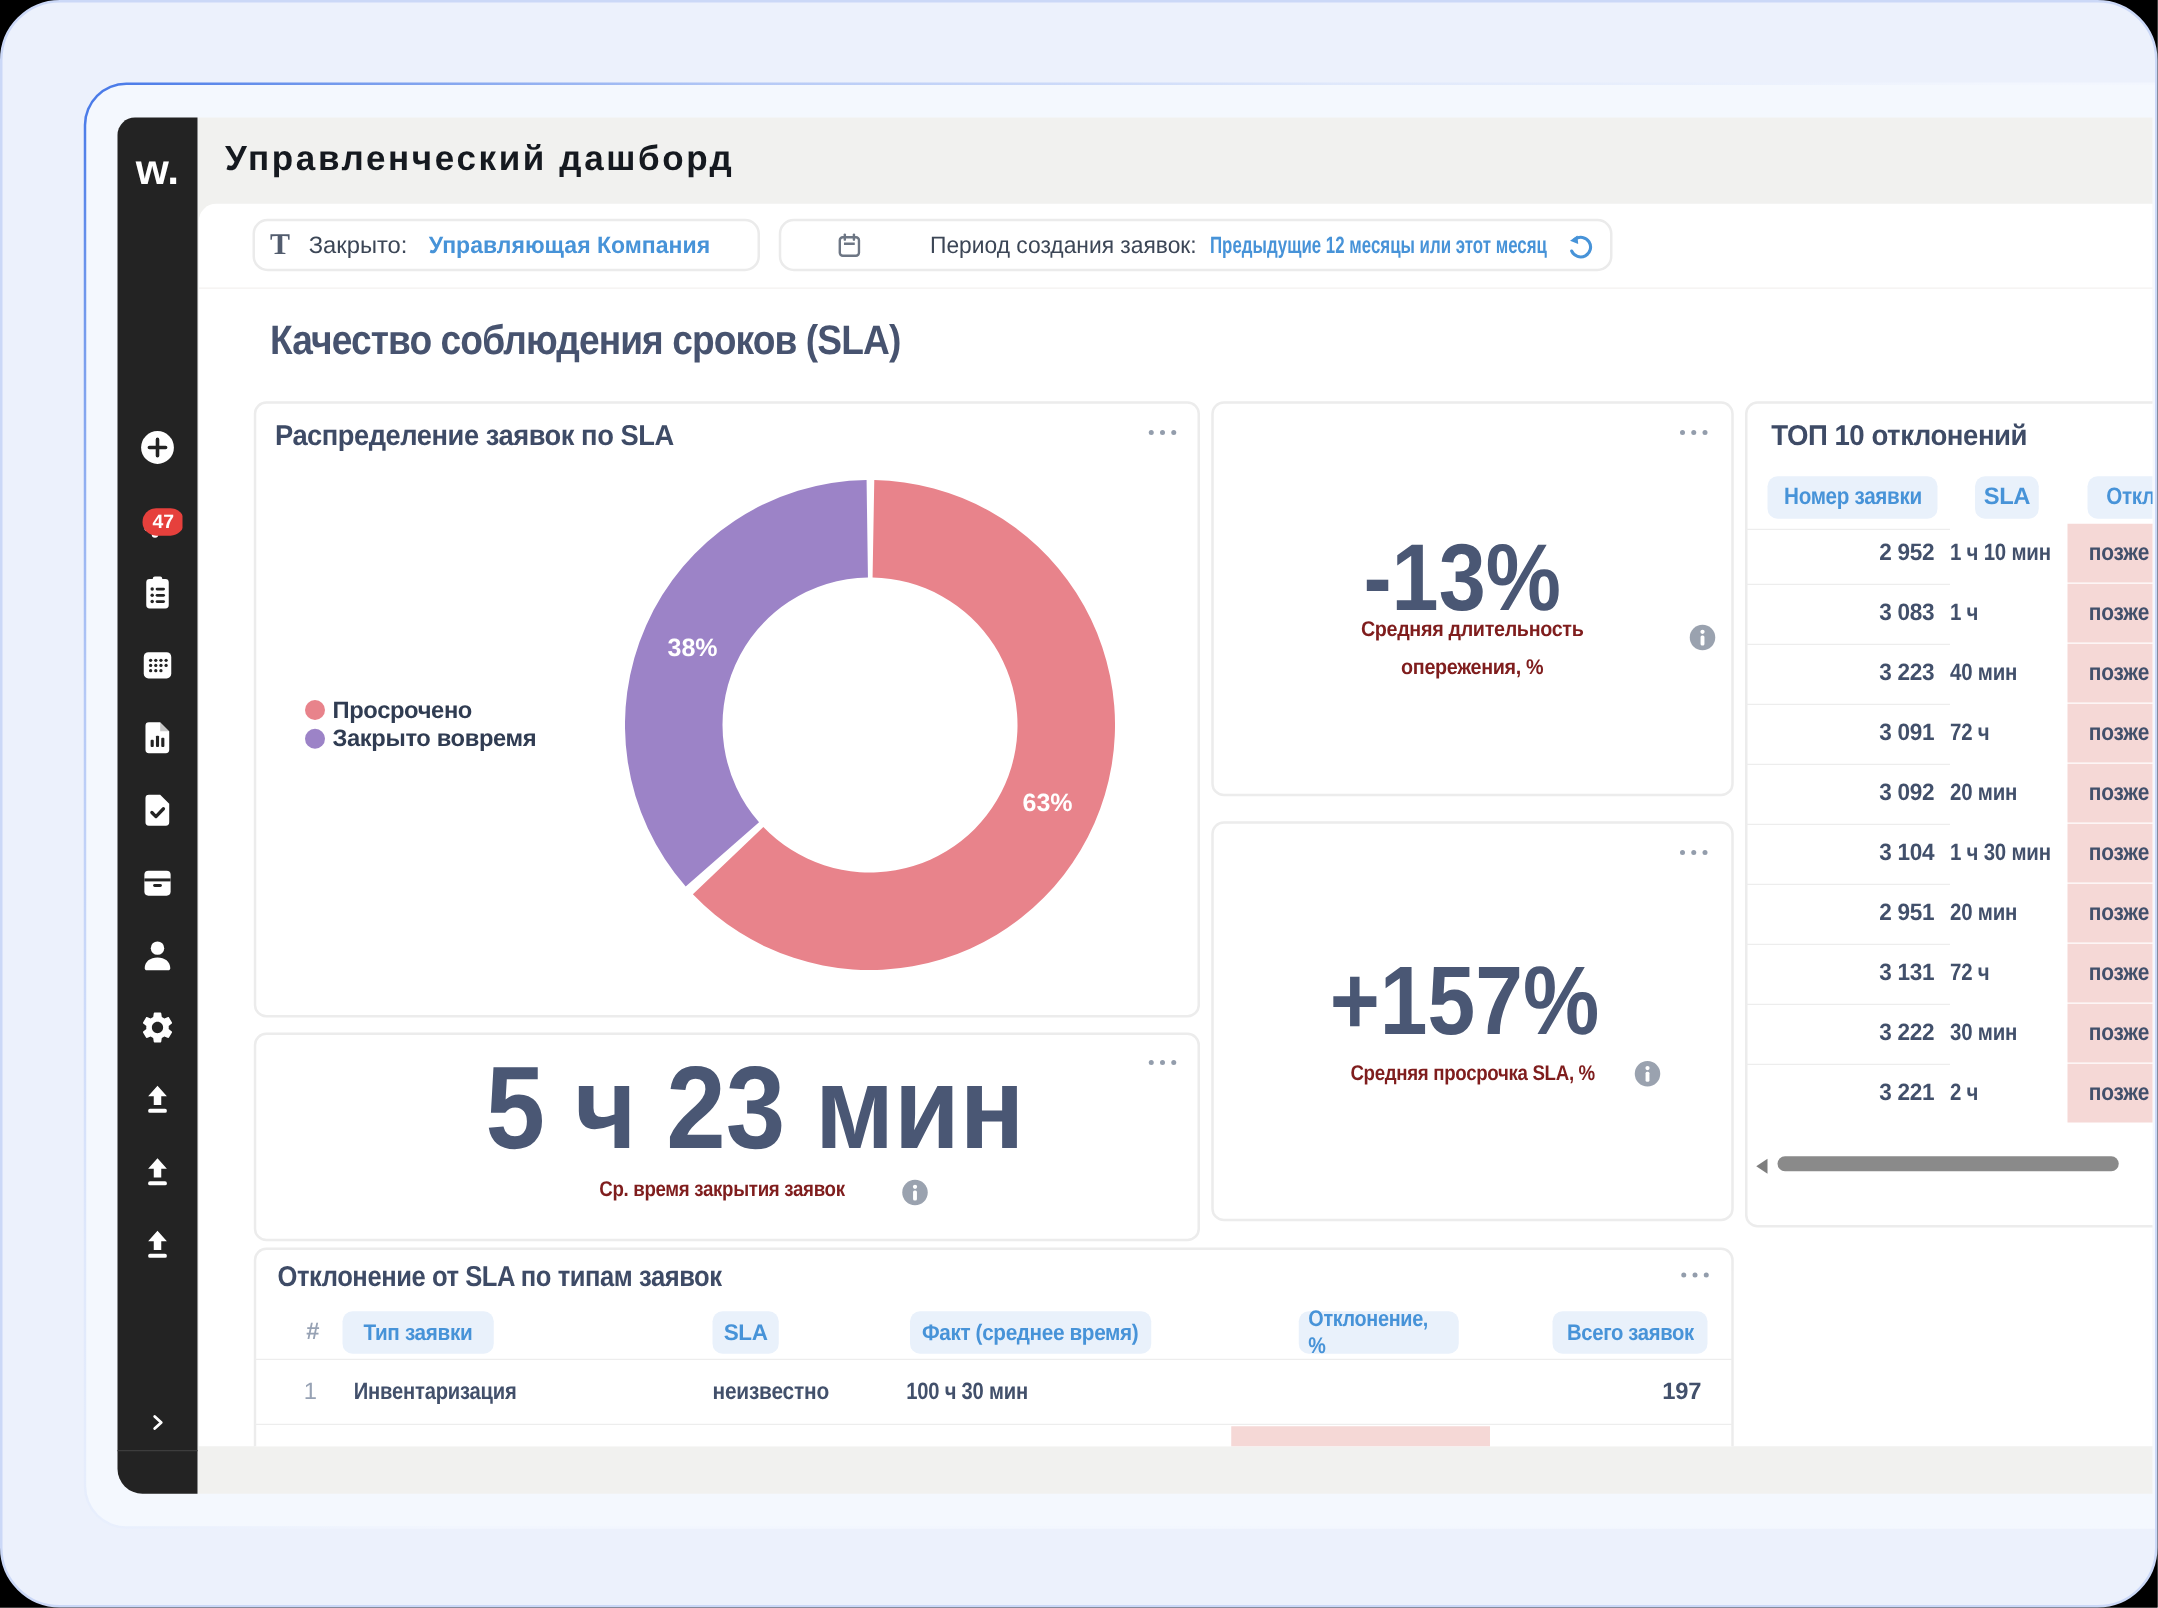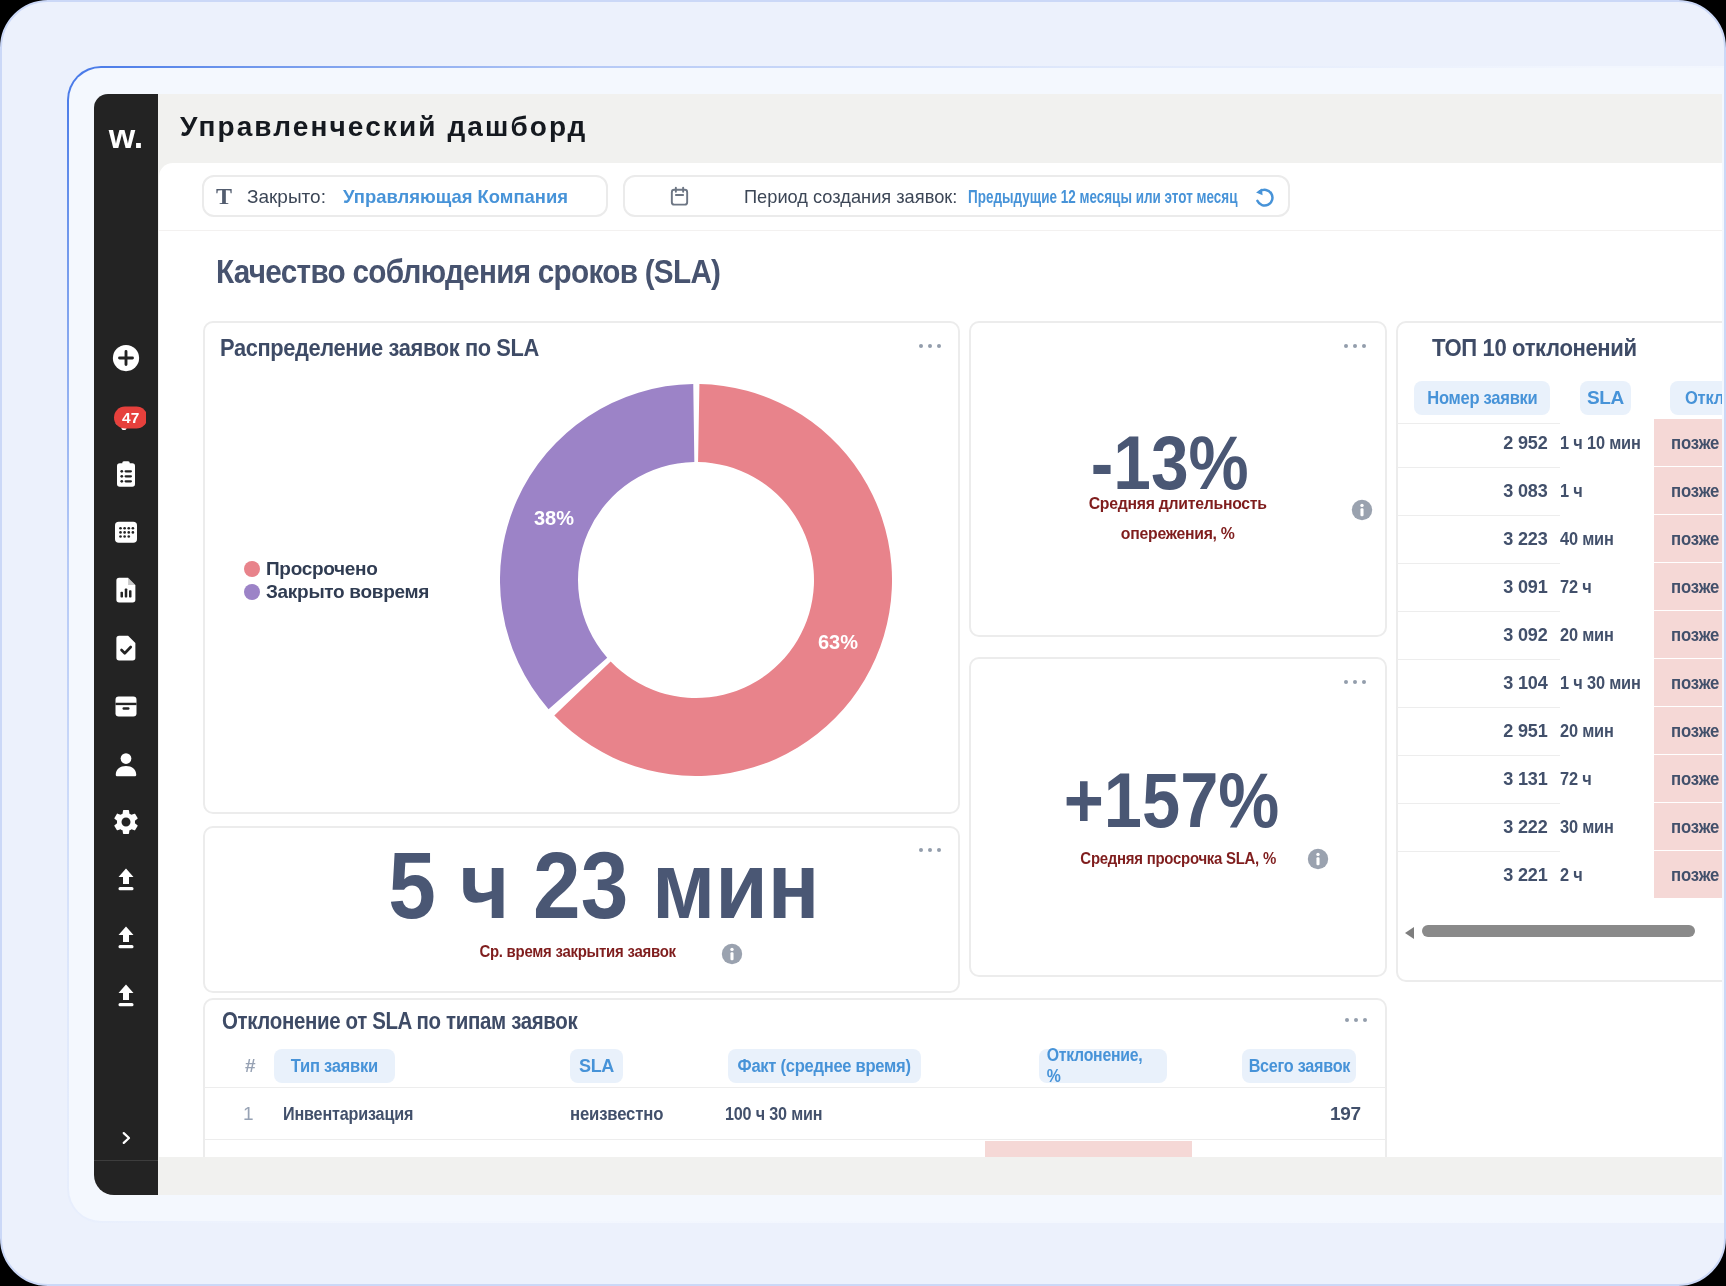--- a/index.html
+++ b/index.html
@@ -134,21 +134,21 @@
       </div>
     <div class="bignum" style="left:47px; top:669px; width:757px; font-size:94px;padding-left:38px;"><span class="sxc" style="transform:scaleX(0.91);">5 ч 23 мин</span></div>
     <div class="klabel" style="left:40px; top:774px; width:757px;"><span class="sxc" style="transform:scaleX(0.88);">Ср. время закрытия заявок</span></div>
     <svg style="position:absolute; left:562px; top:780px;" width="22" height="22" viewBox="0 0 22 22">
       <circle cx="11" cy="11" r="10.2" fill="#9aa2af"></circle>
       <circle cx="11" cy="6.4" r="1.7" fill="#fff"></circle>
       <rect x="9.45" y="9.3" width="3.1" height="8" rx="1.2" fill="#fff"></rect>
     </svg>
 
     <div class="card" style="left:1237px; top:158px; width:500px; height:661px;"></div>
-    <div class="ctitle" style="left:1258px; top:172px;margin-left:15px;"><span class="sxl" style="transform:scaleX(0.96);">ТОП 10 отклонений</span></div>
+    <div class="ctitle" style="left:1258px; top:172px;"><span class="sxl" style="transform:scaleX(0.96);">ТОП 10 отклонений</span></div>
     <div class="chip" style="left:1255px; top:218px; width:136px;">
         <span class="sxc" style="transform:scaleX(0.87);">Номер заявки</span>
       </div>
     <div class="chip" style="left:1421px; top:218px; width:51px;">SLA</div>
     <div class="chip" style="left:1511px; top:218px; width:200px; justify-content:flex-start; padding-left:15px;">
         <span class="sxl" style="transform:scaleX(0.87);">Отклонение, мин</span>
       </div>
     <div id="toprows">
         <div class="trow" style="left:1237px; top:269px; width:152px; text-align:right; font-weight:bold;"><span class="sxr" style="transform:scaleX(0.95);">2 952</span></div>
         <div class="trow" style="left:1401px; top:269px; font-weight:bold;"><span class="sxl" style="transform:scaleX(0.86);">1 ч 10 мин</span></div>
@@ -216,21 +216,21 @@
     <div class="chip" style="left:115px; top:886px; width:121px; font-size:18px;">
         <span class="sxc" style="transform:scaleX(0.92);">Тип заявки</span>
       </div>
     <div class="chip" style="left:411px; top:886px; width:53px; font-size:18px;">SLA</div>
     <div class="chip" style="left:569px; top:886px; width:193px; font-size:18px;">
         <span class="sxc" style="transform:scaleX(0.92);">Факт (среднее время)</span>
       </div>
     <div class="chip" style="left:880px; top:886px; width:128px; font-size:18px;">
         <span class="sxc" style="transform:scaleX(0.88);">Отклонение, %</span>
       </div>
-    <div class="chip" style="left:1083px; top:886px; width:114px; font-size:18px;text-align:right;">
+    <div class="chip" style="left:1083px; top:886px; width:124px; font-size:18px;text-align:right;">
         <span class="sxc" style="transform:scaleX(0.90);">Всего заявок</span>
       </div>
     <div class="rline" style="left:45px; top:924px; width:1182px;"></div>
     <div class="trow" style="left:84px; top:940px; color:#97a2b4;">1</div>
     <div class="trow" style="left:124px; top:940px; font-weight:bold;"><span class="sxl" style="transform:scaleX(0.85);">Инвентаризация</span></div>
     <div class="trow" style="left:411px; top:940px; font-weight:bold;"><span class="sxl" style="transform:scaleX(0.88);">неизвестно</span></div>
     <div class="trow" style="left:566px; top:940px; font-weight:bold;text-align:center;"><span class="sxl" style="transform:scaleX(0.85);">100 ч 30 мин</span></div>
     <div class="trow" style="left:1000px; top:940px; width:202px; text-align:right; font-weight:bold;">197</div>
     <div class="rline" style="left:45px; top:976px; width:1182px;"></div>
     <div class="trow" style="left:84px; top:992px; color:#97a2b4;">2</div>

